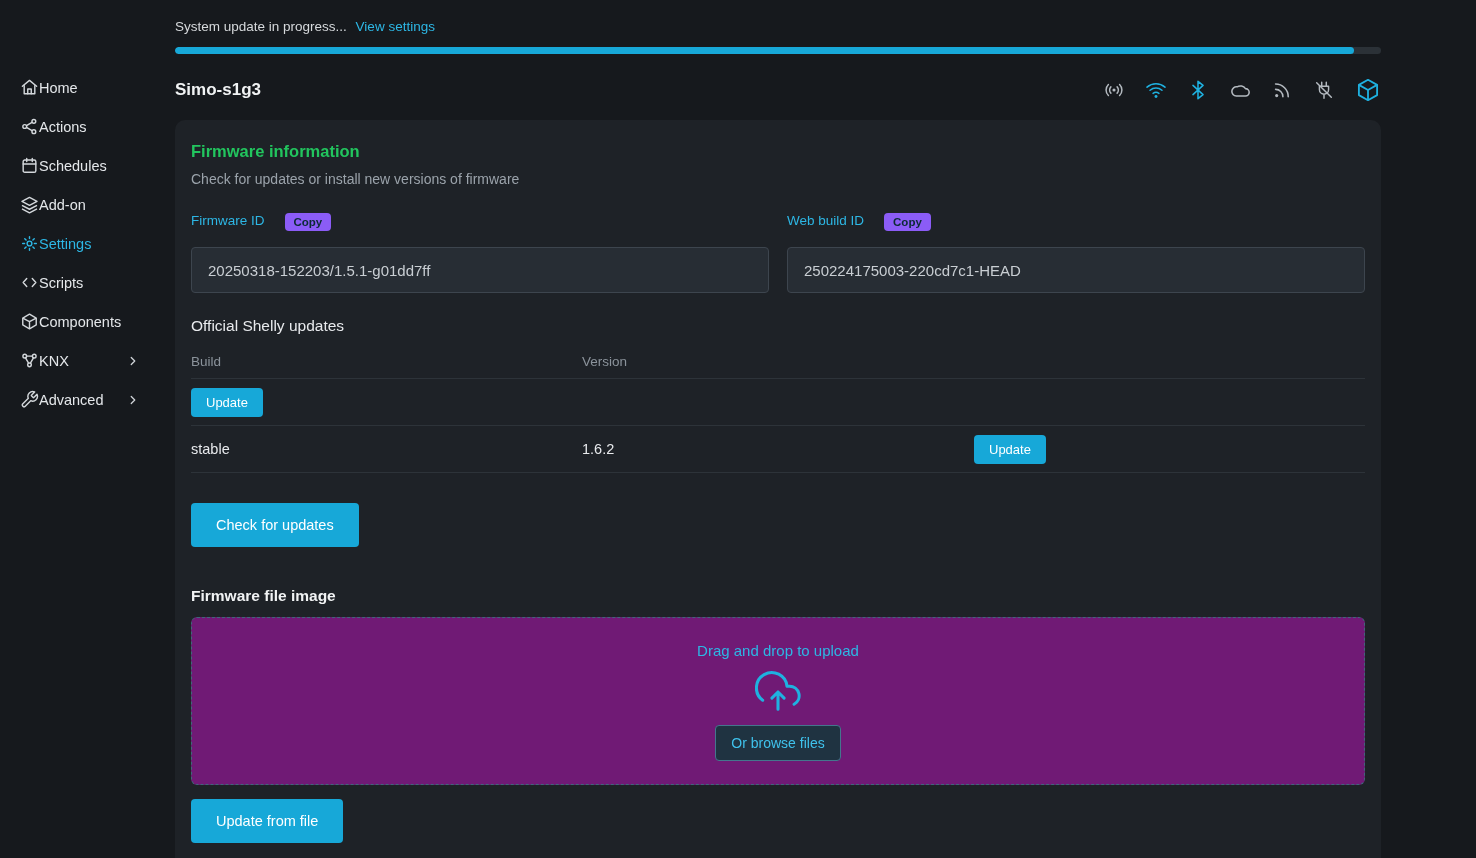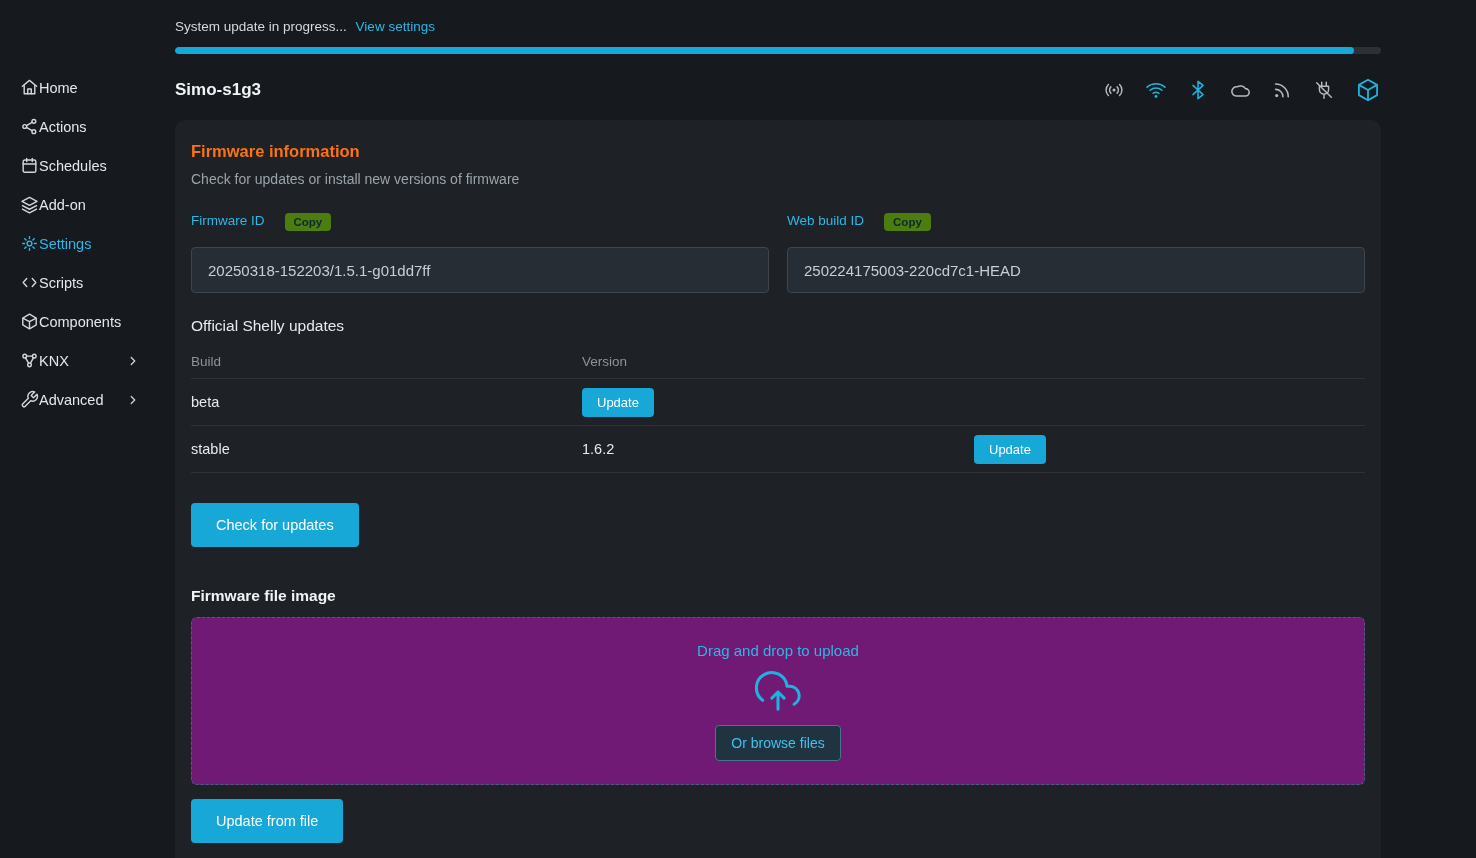--- a/index.html
+++ b/index.html
@@ -38,28 +38,28 @@
   .hicon { width:22px; height:22px; cursor:pointer; }
   .hicon.gray { color:#b4bac0; }
   .hicon.cyan { color:#1fb1e0; }
   .hicon.big { width:26px; height:26px; }
 
   
   .panel {
     margin-top:8px; background:#1e2227; border-radius:10px;
     padding:22px 16px 40px 16px; min-height:980px;
   }
-  .panel h2 { font-size:16.5px; font-weight:bold; color:#f97316; }
+  .panel h2 { font-size:16.5px; font-weight:bold; color:#22c55e; }
   .subtitle { margin-top:10px; font-size:14px; color:#9ba3ab; }
 
   .fields { margin-top:26px; display:grid; grid-template-columns:1fr 1fr; column-gap:18px; }
   .label-row { display:flex; align-items:flex-start; gap:20px; }
   .flabel { font-size:13.5px; color:#2db7e5; }
   .copy {
-    background:#4d7c0f; color:#0a2a33; border:none; border-radius:4px;
+    background:#8b5cf6; color:#0a2a33; border:none; border-radius:4px;
     font-size:11.5px; font-weight:bold; padding:3px 9px; cursor:pointer;
     font-family:inherit;
   }
   .tinput {
     margin-top:16px; width:100%; height:46px;
     background:#272d34; border:1px solid #3d454e; border-radius:4px;
     color:#c9ced3; font-size:15px; padding:0 16px; font-family:inherit;
     outline:none;
   }
 
@@ -289,21 +289,20 @@
 
     <h3 class="updates-title">Official Shelly updates</h3>
 
     <div class="table">
       <div class="thead">
         <span>Build</span>
         <span>Version</span>
         <span></span>
       </div>
       <div class="trow">
-        <span>beta</span>
         <button class="btn primary small">Update</button>
       </div>
       <div class="trow">
         <span>stable</span>
         <span>1.6.2</span>
         <button class="btn primary small">Update</button>
       </div>
     </div>
 
     <button class="btn primary big check-btn">Check for updates</button>

